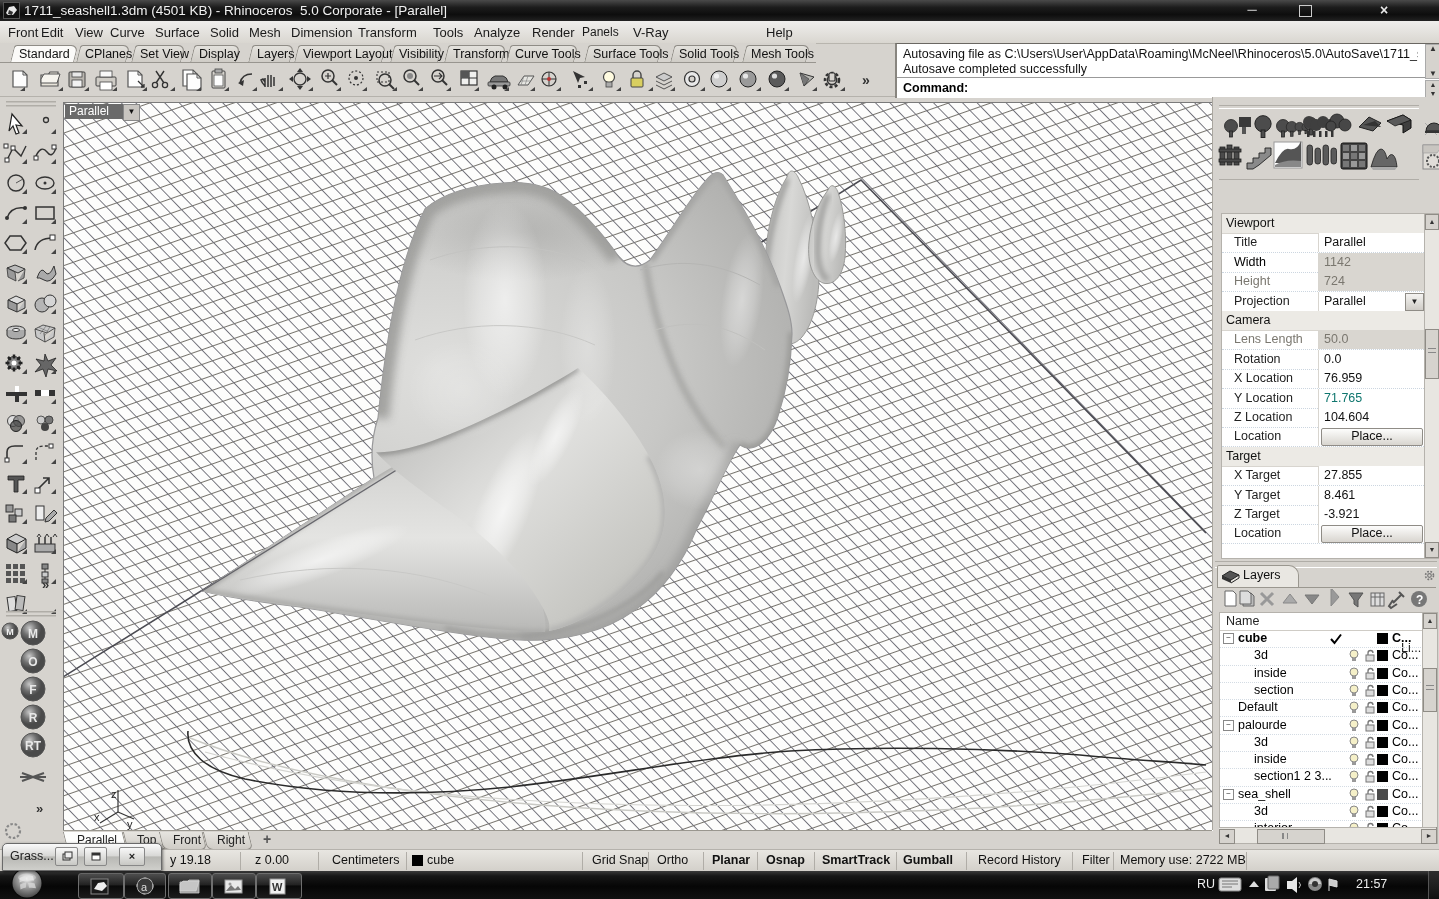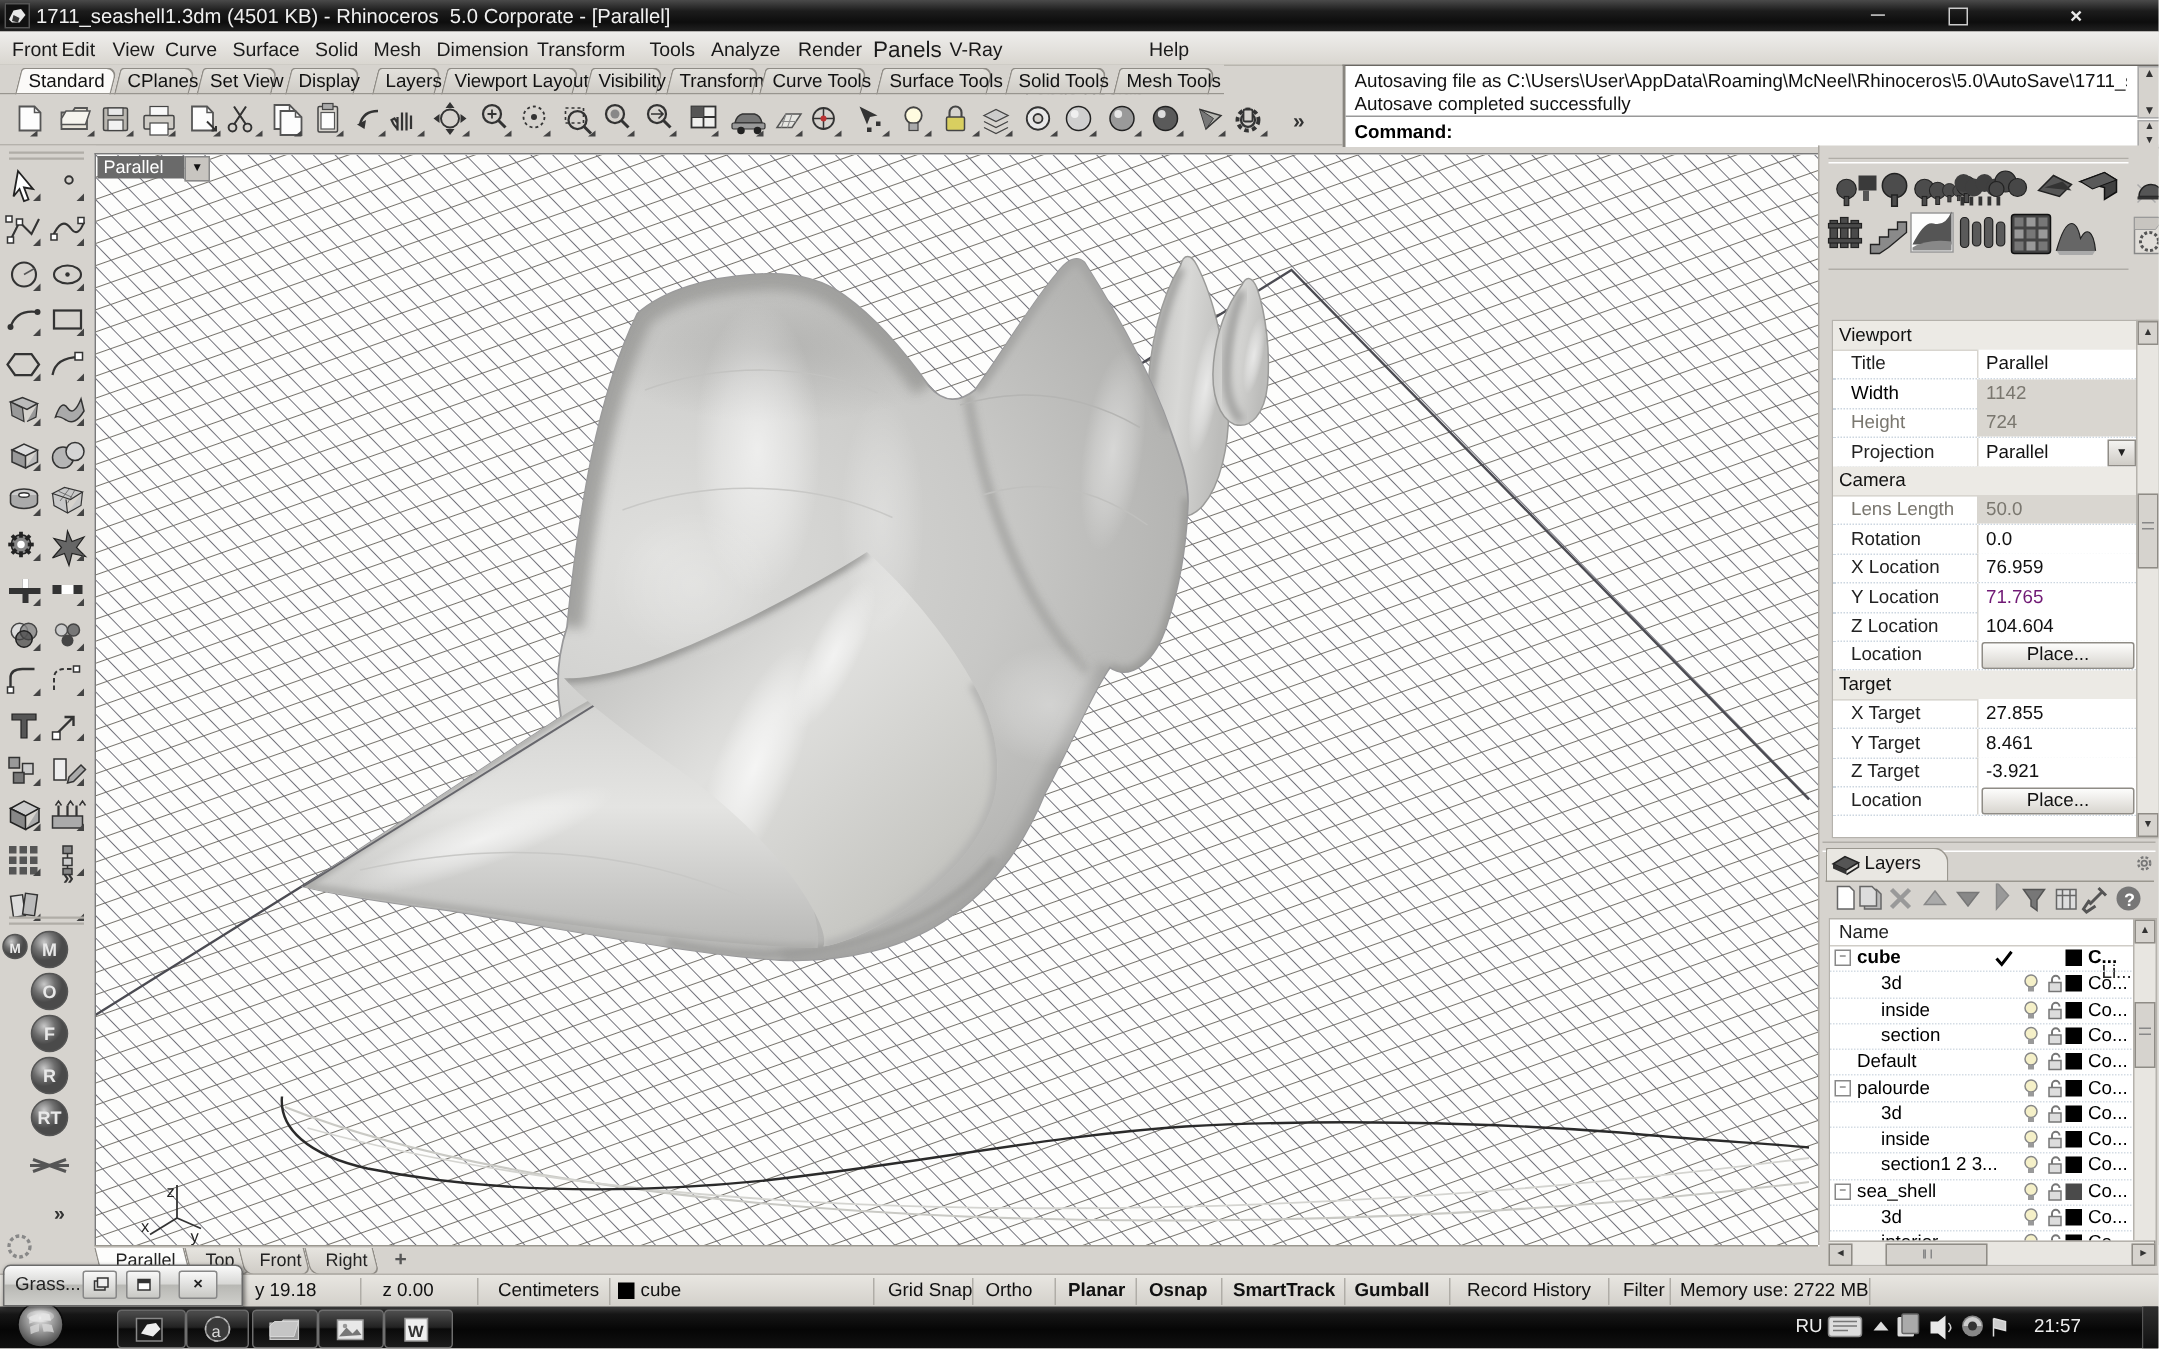--- a/index.html
+++ b/index.html
@@ -22,21 +22,21 @@
     <div class="tx" style="left:75px;top:4px;font-size:13px;color:#1a1a1a;">View</div>
     <div class="tx" style="left:110px;top:4px;font-size:13px;color:#1a1a1a;">Curve</div>
     <div class="tx" style="left:155px;top:4px;font-size:13px;color:#1a1a1a;">Surface</div>
     <div class="tx" style="left:210px;top:4px;font-size:13px;color:#1a1a1a;">Solid</div>
     <div class="tx" style="left:249px;top:4px;font-size:13px;color:#1a1a1a;">Mesh</div>
     <div class="tx" style="left:291px;top:4px;font-size:13px;color:#1a1a1a;">Dimension</div>
     <div class="tx" style="left:358px;top:4px;font-size:13px;color:#1a1a1a;">Transform</div>
     <div class="tx" style="left:433px;top:4px;font-size:13px;color:#1a1a1a;">Tools</div>
     <div class="tx" style="left:474px;top:4px;font-size:13px;color:#1a1a1a;">Analyze</div>
     <div class="tx" style="left:532px;top:4px;font-size:13px;color:#1a1a1a;">Render</div>
-    <div class="tx" style="left:582px;top:4px;font-size:15px;color:#1a1a1a;">Panels</div>
+    <div class="tx" style="left:582px;top:4px;font-size:12px;color:#1a1a1a;">Panels</div>
     <div class="tx" style="left:633px;top:4px;font-size:13px;color:#1a1a1a;">V-Ray</div>
     <div class="tx" style="left:683px;top:4px;font-size:13px;color:#1a1a1a;margin-top:33px;">Lands Design</div>
     <div class="tx" style="left:766px;top:4px;font-size:13px;color:#1a1a1a;">Help</div>
   </div>
 <div class="abs" style="left:0;top:43px;width:816px;height:20px;background:#d6d3ce;overflow:hidden;">
     <div class="abs" style="left:12px;top:2px;width:62px;height:18px;background:#fbfaf8;border:1px solid #8f8c86;border-bottom:none;border-radius:3px 7px 0 0;transform:skewX(-14deg);"></div>
     <div class="tx" style="left:19px;top:4px;font-size:12.5px;color:#111;font-weight:normal;">Standard</div>
     <div class="abs" style="left:78px;top:2px;width:48px;height:18px;background:linear-gradient(180deg,#e3e1dc,#cdcac4);border:1px solid #8f8c86;border-bottom:none;border-radius:3px 7px 0 0;transform:skewX(-14deg);"></div>
     <div class="tx" style="left:85px;top:4px;font-size:12.5px;color:#111;font-weight:normal;">CPlanes</div>
     <div class="abs" style="left:133px;top:2px;width:48px;height:18px;background:linear-gradient(180deg,#e3e1dc,#cdcac4);border:1px solid #8f8c86;border-bottom:none;border-radius:3px 7px 0 0;transform:skewX(-14deg);"></div>
@@ -693,21 +693,21 @@
       </div>
       <div class="abs" style="left:0;top:155px;width:202px;height:19.4px;border-bottom:1px dotted #ccd6e0;">
         <div class="tx" style="left:12px;top:2px;color:#222;">X Location</div>
         <div class="abs" style="left:96px;top:0;width:106px;height:19.4px;background:#fff;border-left:1px solid #d8d5cf;">
           <div class="tx" style="left:5px;top:2px;color:#111;">76.959</div>
         </div>
       </div>
       <div class="abs" style="left:0;top:175px;width:202px;height:19.4px;border-bottom:1px dotted #ccd6e0;">
         <div class="tx" style="left:12px;top:2px;color:#222;">Y Location</div>
         <div class="abs" style="left:96px;top:0;width:106px;height:19.4px;background:#fff;border-left:1px solid #d8d5cf;">
-          <div class="tx" style="left:5px;top:2px;color:#701a75;">71.765</div>
+          <div class="tx" style="left:5px;top:2px;color:#0f766e;">71.765</div>
         </div>
       </div>
       <div class="abs" style="left:0;top:194px;width:202px;height:19.4px;border-bottom:1px dotted #ccd6e0;">
         <div class="tx" style="left:12px;top:2px;color:#222;">Z Location</div>
         <div class="abs" style="left:96px;top:0;width:106px;height:19.4px;background:#fff;border-left:1px solid #d8d5cf;">
           <div class="tx" style="left:5px;top:2px;color:#111;">104.604</div>
         </div>
       </div>
       <div class="abs" style="left:0;top:213px;width:202px;height:19.4px;border-bottom:1px dotted #ccd6e0;">
         <div class="tx" style="left:12px;top:2px;color:#222;">Location</div>

